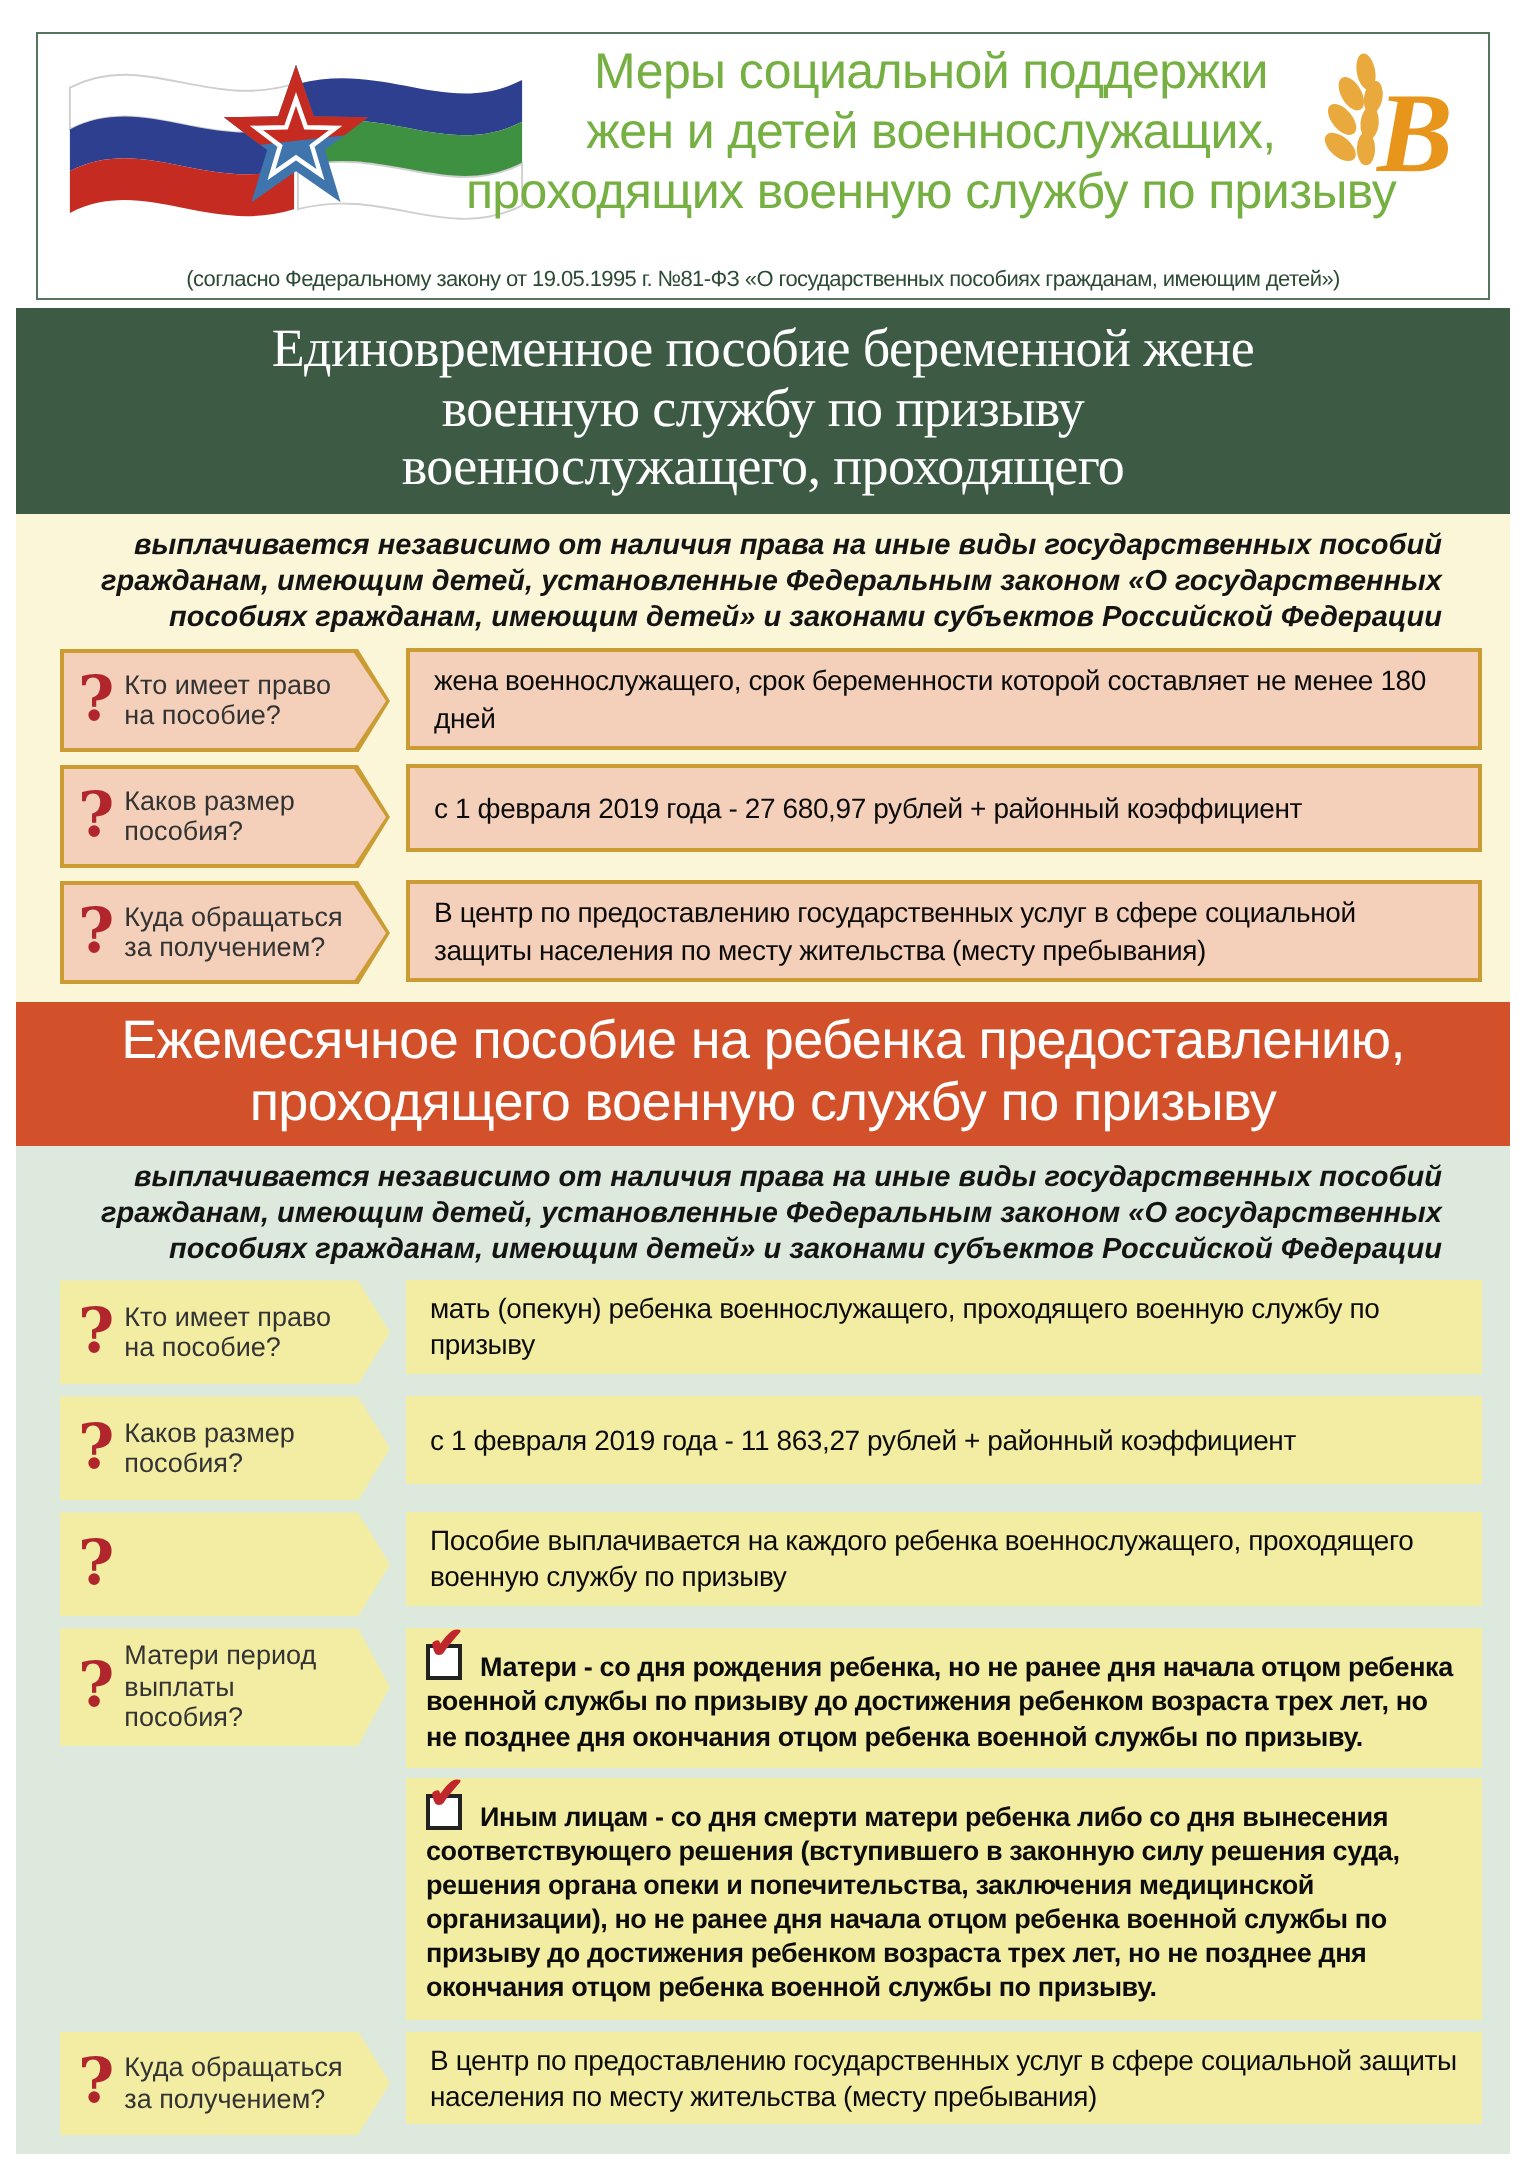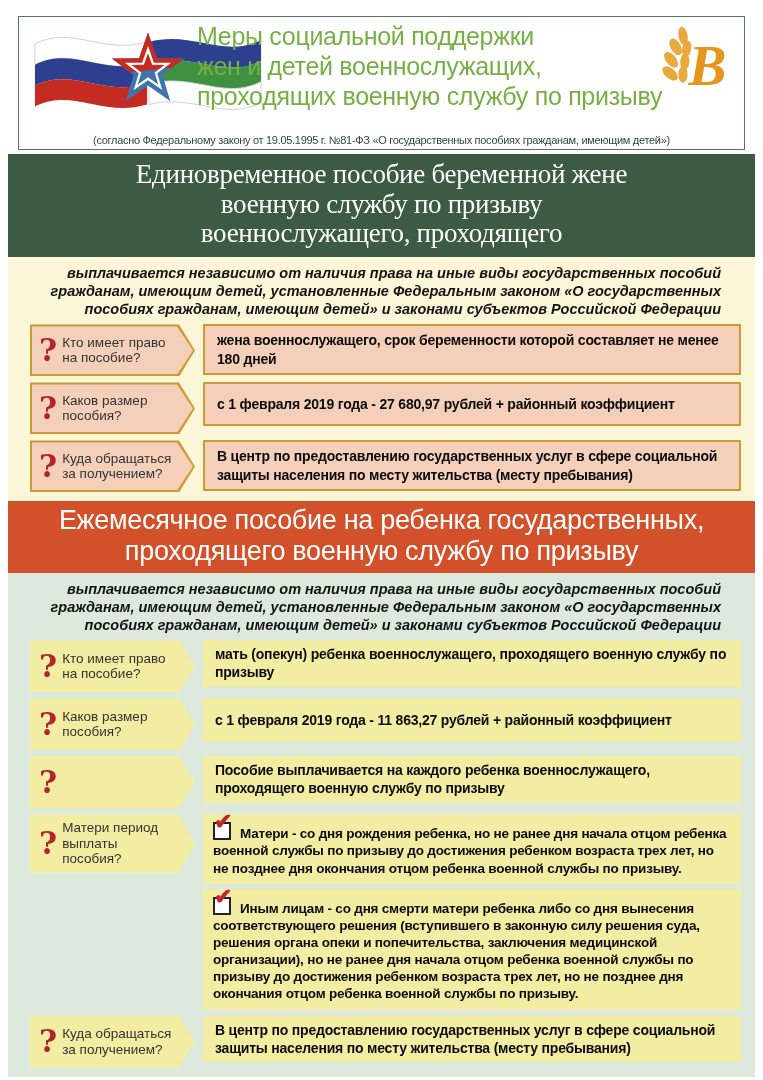--- a/index.html
+++ b/index.html
@@ -8,21 +8,21 @@
     font-family:"Liberation Sans", sans-serif; position:relative;
   }
   
   .header-box {
     position:relative; margin:16px 18px 4px; height:134px;
     border:1px solid #57755e; background:#fff; box-sizing:border-box;
   }
   .emblem { position:absolute; left:10px; top:4px; }
   .logo   { position:absolute; right:4px; top:6px; }
   .htitle {
-    position:absolute; left:178px; right:10px; top:4px; 
+    position:absolute; left:178px; right:10px; top:4px; text-align:center;
     color:var(--title_green); font-size:25px; line-height:1.2; letter-spacing:-0.3px;
   }
   .subtitle {
     position:absolute; bottom:3px; left:0; right:0; text-align:center;
     font-size:11px; letter-spacing:-0.3px; color:#2c4a34; white-space:nowrap;
   }
   
   .banner { margin:0 8px; color:#fff; text-align:center; letter-spacing:-0.3px; }
   .banner-green  { background:var(--banner_green);  font-size:27px; line-height:1.1; padding:6px 0 8px;font-family:Liberation Serif, serif; }
   .banner-orange { background:var(--banner_orange); font-size:27px; line-height:1.12; padding:4px 0 7px; }
@@ -50,21 +50,21 @@
   }
   .sec1 .tag-inner { background:var(--answer_salmon); }
   .sec2 .tag-outer { background:var(--answer_yellow); }
   .sec2 .tag-inner { background:var(--answer_yellow); }
   .qmark {
     font-family:"DejaVu Serif", serif; font-weight:bold; font-size:31px;
     line-height:0.85; color:var(--qmark_red); flex-shrink:0;
   }
   .answer {
     flex:1; min-height:44px; box-sizing:border-box; display:flex; align-items:center;
-    font-weight:bold; font-size:14px; letter-spacing:-0.2px; line-height:1.3;
+    font-weight:normal; font-size:14px; letter-spacing:-0.2px; line-height:1.3;
     color:#0c0c0c; padding:5px 12px;
   }
   .sec1 .answer { background:var(--answer_salmon); border:2px solid var(--gold); }
   .sec2 .answer { background:var(--answer_yellow); }
   .checklist { flex:1; display:flex; flex-direction:column; gap:5px; }
   .check-item {
     background:var(--answer_yellow); padding:6px 10px 7px;
     font-weight:bold; font-size:13.5px; letter-spacing:-0.2px; line-height:1.27; color:#0c0c0c;
   }
   .checkbox {
@@ -161,21 +161,21 @@
         <div class="tag-inner">
           <span class="qmark">?</span>
           <span>Куда обращаться за получением?</span>
         </div>
       </div>
       <div class="answer">В центр по предоставлению государственных услуг в сфере социальной защиты населения по месту жительства (месту пребывания)</div>
     </div>
   </div>
 
   <div class="banner banner-orange">
-    <div>Ежемесячное пособие на ребенка государственных,</div>
+    <div>Ежемесячное пособие на ребенка предоставлению,</div>
     <div>проходящего военную службу по призыву</div>
   </div>
 
   <div class="sec-body sec2">
     <div class="note">выплачивается независимо от наличия права на иные виды государственных пособий гражданам, имеющим детей, установленные Федеральным законом «О государственных пособиях гражданам, имеющим детей» и законами субъектов Российской Федерации</div>
 
     <div class="qa">
       <div class="tag-outer">
         <div class="tag-inner">
           <span class="qmark">?</span>

